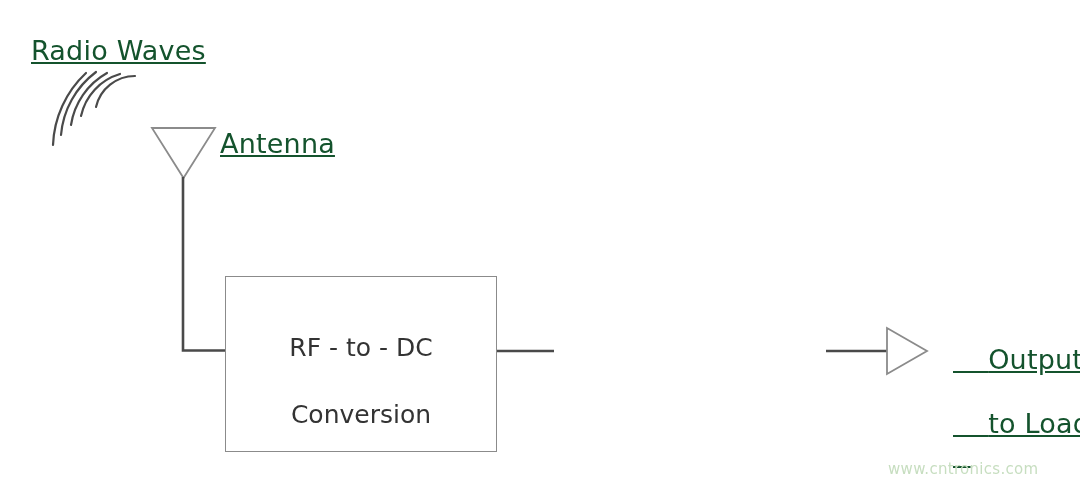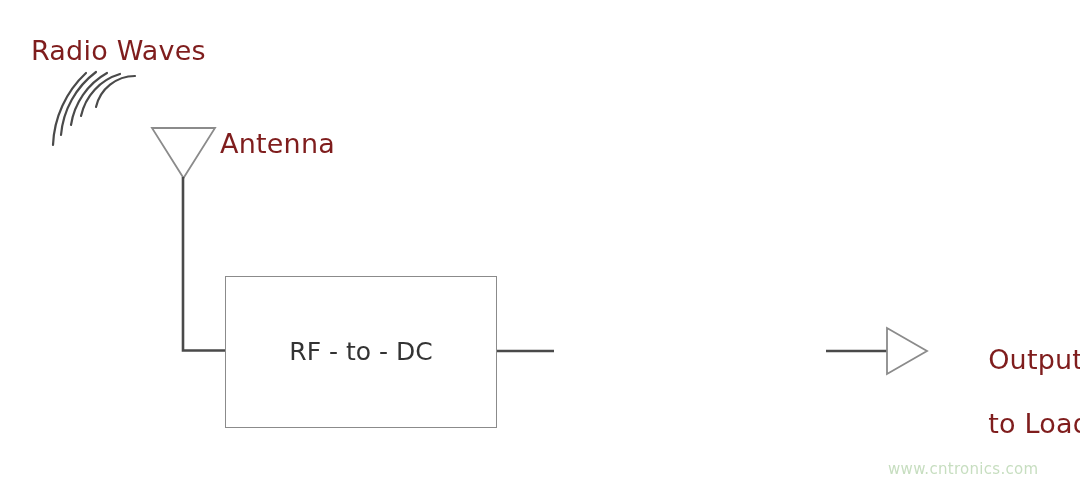--- a/index.html
+++ b/index.html
@@ -19,24 +19,25 @@
   }
   #diagram-svg {
     position: absolute;
     left: 0;
     top: 0;
     width: 1080px;
     height: 478px;
   }
   .lbl {
     position: absolute;
-    color: #7f1d1d;
+    color: #14532d;
     font-family: "DejaVu Sans", "Liberation Sans", sans-serif;
     white-space: pre;
     line-height: 1.18;
+    text-decoration: underline;
   }
   #label-radio-waves {
     left: 31px;
     top: 35px;
     font-size: 27px;
     letter-spacing: 0.2px;
   }
   #label-antenna {
     left: 220px;
     top: 128px;
@@ -64,21 +65,21 @@
     color: #333333;
     font-size: 25px;
     line-height: 1.34;
     font-family: "DejaVu Sans", "Liberation Sans", sans-serif;
     white-space: pre-line;
   }
   #block-rf-to-dc {
     left: 225px;
     top: 276px;
     width: 272px;
-    height: 152px;
+    height: 176px;
   }
   #block-power-conditioning {
     left: 553px;
     top: 276px;
     width: 274px;
     height: 152px;
   }
   #watermark {
     position: absolute;
     left: 888px;
@@ -121,20 +122,21 @@
     </g>
   </svg>
 
   <div class="lbl" id="label-radio-waves">Radio Waves</div>
 
   <div class="lbl" id="label-antenna">Antenna</div>
 
   <div class="block" id="block-rf-to-dc">
     <div class="block-text">
       <span>RF - to - DC</span><br>
+      <span>Conversion</span>
     </div>
   </div>
 
 
   <div class="lbl" id="label-output-to-load">
     <span>Output</span><br>
     <span>to Load</span>
   </div>
 
   <div id="watermark">www.cntronics.com</div>

